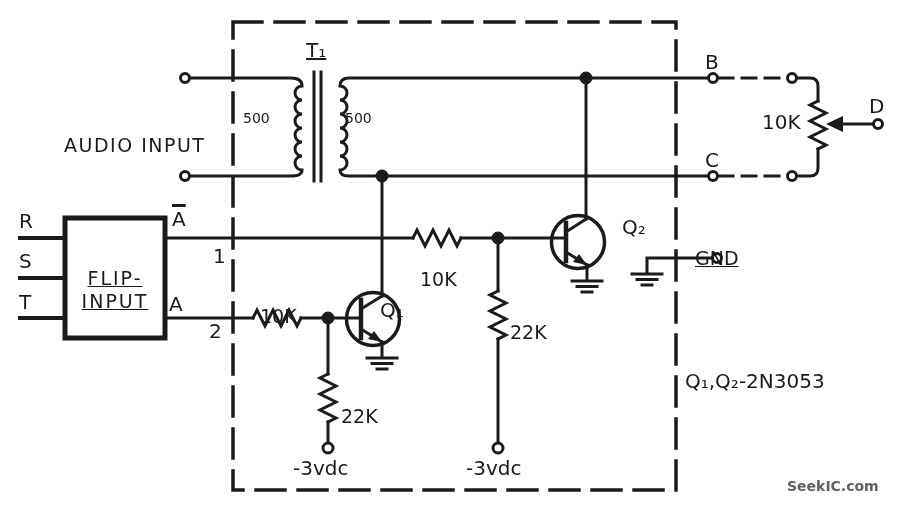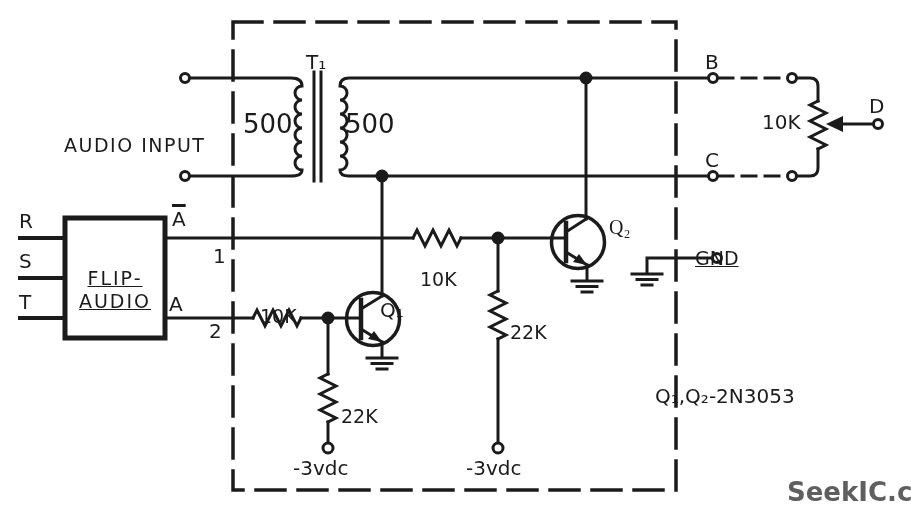--- a/index.html
+++ b/index.html
@@ -3,21 +3,21 @@
 <meta charset="utf-8">
 <style>
   html,body{margin:0;padding:0;background:#e8e8e8;}
   #stage{
     position:relative;width:911px;height:510px;background:#ffffff;
     font-family:"DejaVu Sans","Liberation Sans",sans-serif;
     color:#1b1b1b;overflow:hidden;
   }
   #wires{position:absolute;left:0;top:0;}
   .lbl{position:absolute;white-space:nowrap;line-height:1;color:#1b1b1b;}
-  .fs19{font-size:19px;margin-top:19px;} .fs20{font-size:20px;} .fs21{font-size:26px;}
+  .fs19{font-size:19px;margin-top:19px;} .fs20{font-size:20px;} .fs21{font-size:14px;}
   .overbar{text-decoration:overline;text-decoration-thickness:2.5px;}
   .ffbox-text{letter-spacing:2px;text-decoration:underline;}
   .audio{letter-spacing:1.5px;}
   .watermark{font-weight:bold;color:#5f5f5f;}
 </style>
 </head>
 <body>
 
 <div id="stage">
 
@@ -135,30 +135,30 @@
       <path d="M 818 101 l -8 4 l 16 8 l -16 8 l 16 8 l -16 8 l 16 8 l -8 4"></path>
       <path d="M 818 149 V 168 Q 818 176 810 176 L 797 176"></path>
       <polygon points="826,124 843,116 843,132" fill="#1b1b1b" stroke="none"></polygon>
       <path d="M 841 124 H 873"></path>
       <circle cx="878" cy="124" r="4.5" fill="#ffffff"></circle>
     </g>
   </svg>
 
   <div class="lbl fs19 audio" style="left:64px;top:117px;">AUDIO INPUT</div>
 
-  <div class="lbl fs20" style="left:306px;top:52px;">T₁</div>
+  <div class="lbl fs20" style="left:306px;top:40px;text-decoration:underline;">T₁</div>
   <div class="lbl fs21" style="left:243px;top:111px;">500</div>
   <div class="lbl fs21" style="left:345px;top:111px;">500</div>
 
   <div class="lbl fs20" style="left:19px;top:211px;">R</div>
   <div class="lbl fs20" style="left:19px;top:251px;">S</div>
   <div class="lbl fs20" style="left:19px;top:292px;">T</div>
 
   <div class="lbl fs19 ffbox-text" style="left:65px;top:250px;width:100px;text-align:center;">FLIP-</div>
-  <div class="lbl fs19 ffbox-text" style="left:65px;top:273px;width:100px;text-align:center;">AUDIO</div>
+  <div class="lbl fs19 ffbox-text" style="left:65px;top:273px;width:100px;text-align:center;">INPUT</div>
 
   <div class="lbl fs20 overbar" style="left:172px;top:209px;">A</div>
   <div class="lbl fs20" style="left:169px;top:294px;">A</div>
   <div class="lbl fs20" style="left:213px;top:246px;">1</div>
   <div class="lbl fs20" style="left:209px;top:321px;">2</div>
 
   <div class="lbl fs19" style="left:420px;top:251px;">10K</div>
   <div class="lbl fs19" style="left:260px;top:288px;">10K</div>
   <div class="lbl fs19" style="left:341px;top:388px;">22K</div>
   <div class="lbl fs19" style="left:510px;top:304px;">22K</div>
@@ -166,17 +166,17 @@
 
   <div class="lbl fs20" style="left:293px;top:458px;">-3vdc</div>
   <div class="lbl fs20" style="left:466px;top:458px;">-3vdc</div>
 
   <div class="lbl fs20" style="left:705px;top:52px;">B</div>
   <div class="lbl fs20" style="left:705px;top:150px;">C</div>
   <div class="lbl fs20" style="left:869px;top:96px;">D</div>
   <div class="lbl fs19" style="left:695px;top:230px;text-decoration:underline;">GND</div>
 
   <div class="lbl fs20" style="left:380px;top:300px;">Q₁</div>
-  <div class="lbl fs20" style="left:609px;top:217px;font-family:Liberation Serif, serif;">Q₂</div>
-  <div class="lbl fs20" style="left:655px;top:371px;margin-top:15px;">Q₁,Q₂-2N3053</div>
+  <div class="lbl fs20" style="left:622px;top:217px;">Q₂</div>
+  <div class="lbl fs20" style="left:685px;top:371px;">Q₁,Q₂-2N3053</div>
 
   <div class="lbl fs21 watermark" style="left:787px;top:479px;">SeekIC.com</div>
 </div>
 
 </body></html>

